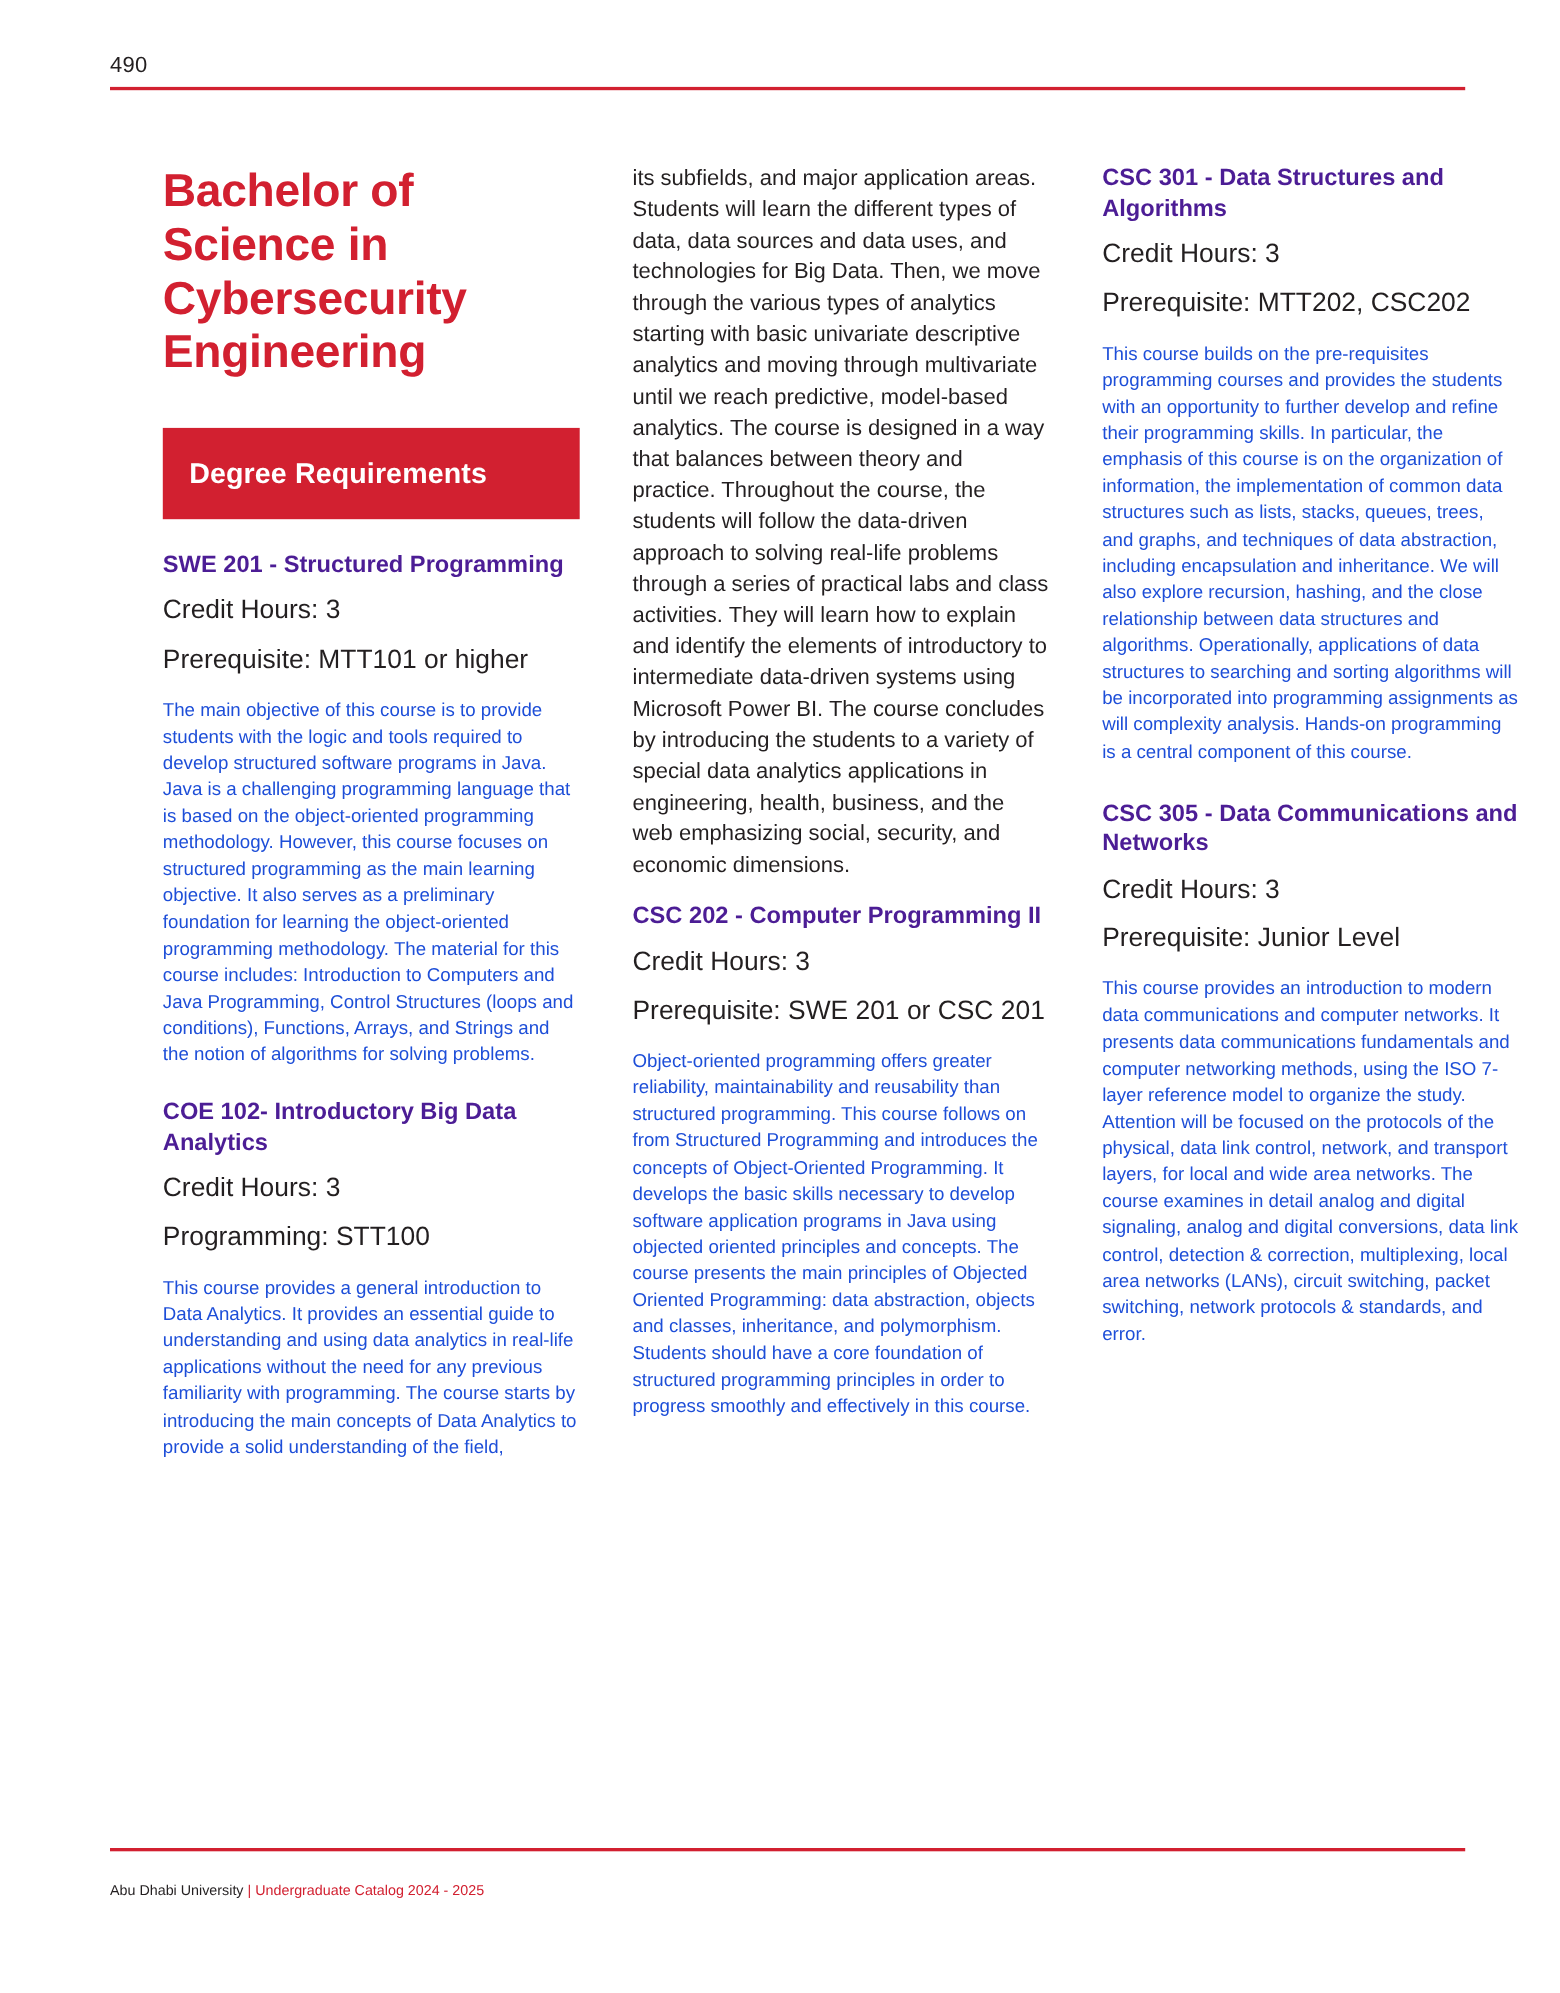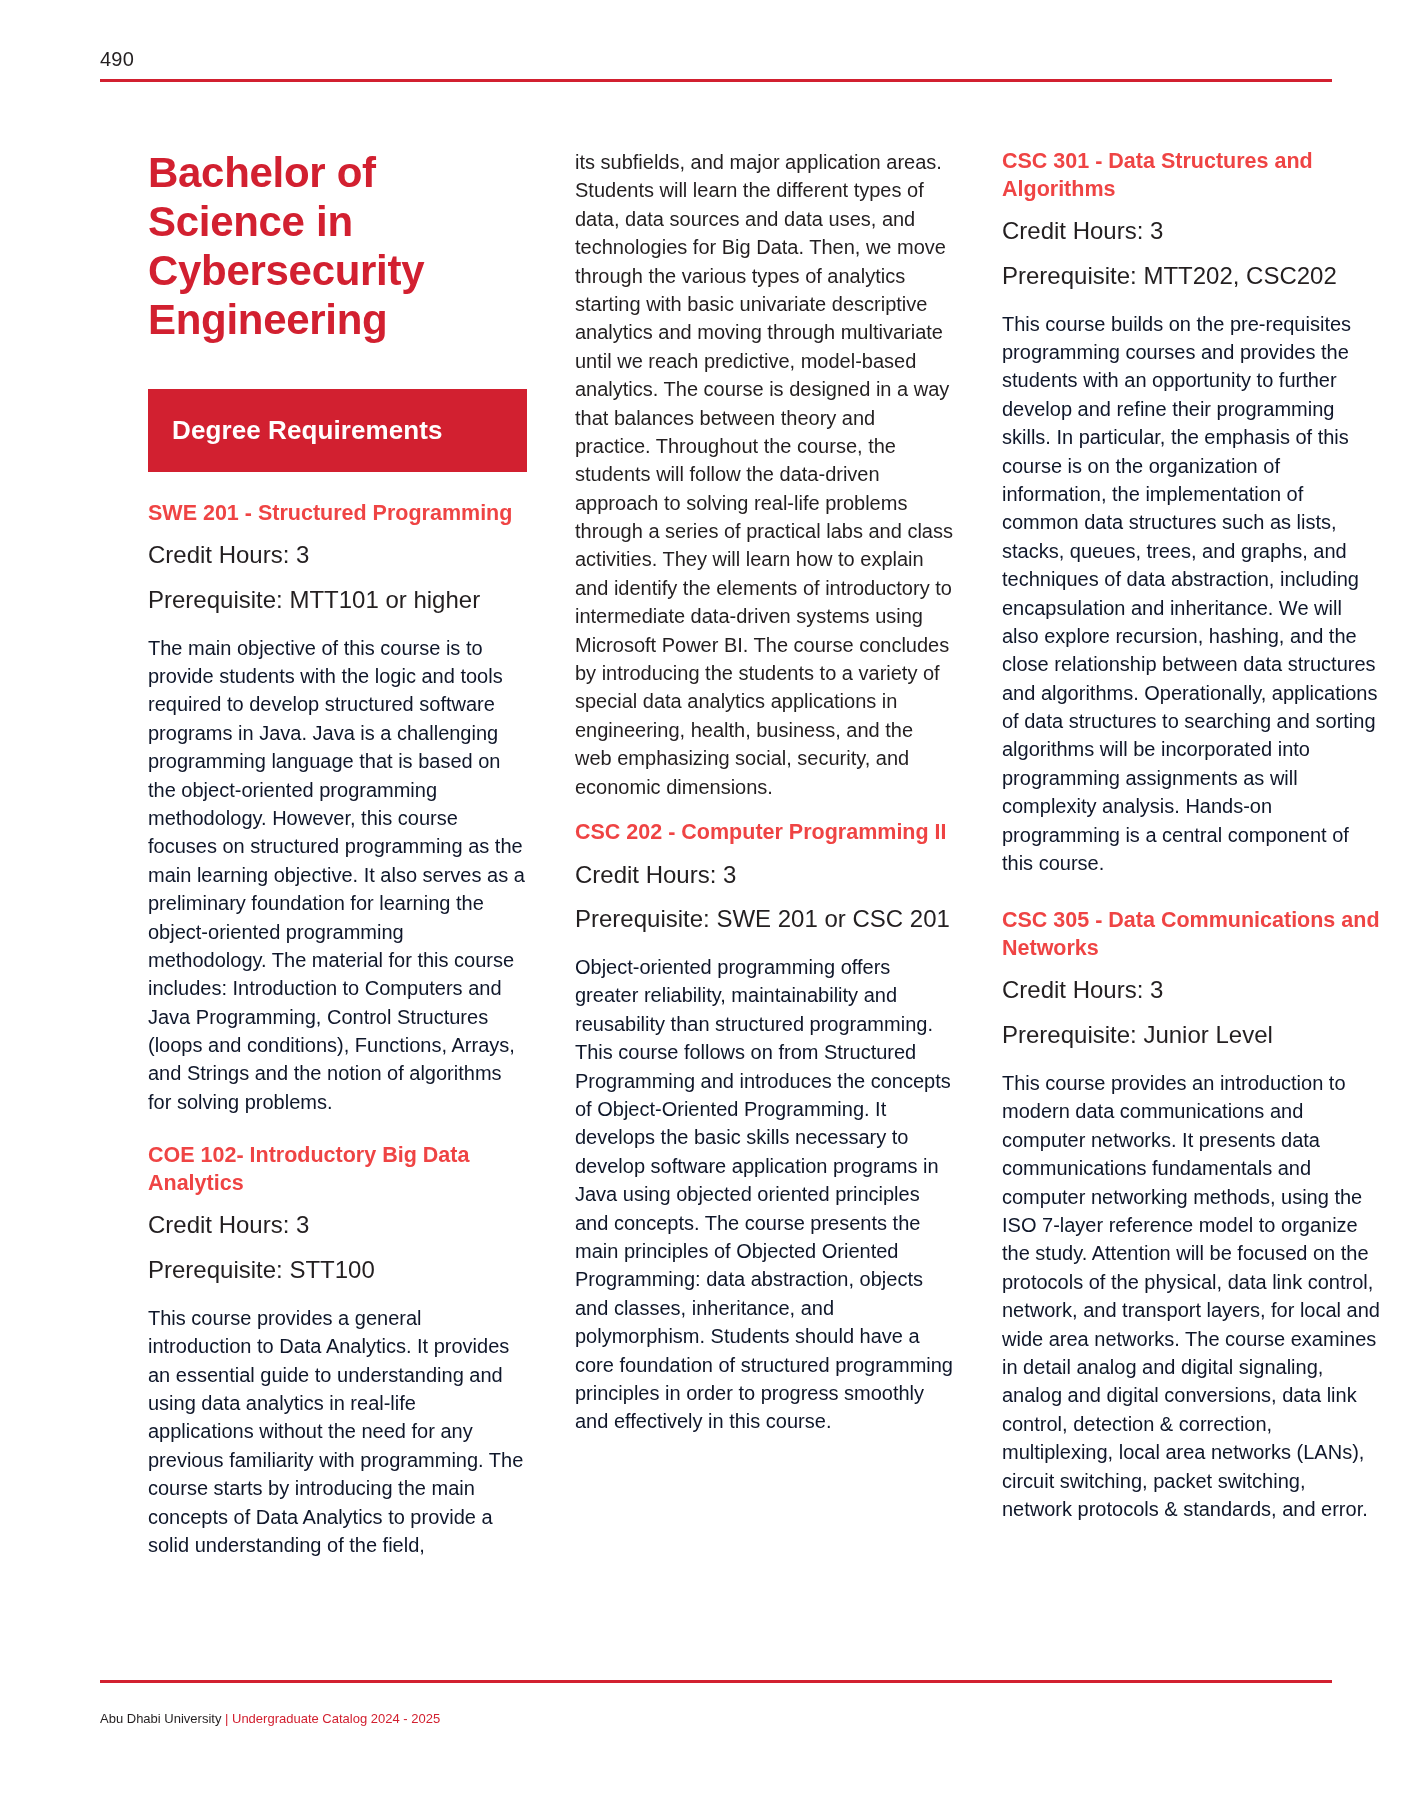--- a/index.html
+++ b/index.html
@@ -98,33 +98,33 @@
     margin-bottom: 28px;
     letter-spacing: .1px;
   }
   
   .course { margin-bottom: 26px; }
   .course:last-child { margin-bottom: 0; }
   .course-title {
     font-weight: bold;
     font-size: 21.5px;
     line-height: 1.28;
-    color: #ef4444;
+    color: #4c1d95;
     margin: 0 0 11px 0;
   }
   .course-meta {
     font-size: 24px;
     line-height: 1.45;
     color: #231f20;
     margin: 0 0 10px 0;
   }
   .course-desc {
-    font-size: 20px;
+    font-size: 17px;
     line-height: 1.42;
-    color: #0f172a;
+    color: #1d4ed8;
     margin: 16px 0 0 0;
     text-align: left;
   }
   .para-cont {
     font-size: 20px;
     line-height: 1.42;
     color: #231f20;
     margin: 0 0 18px 0;
   }
 </style>
@@ -147,21 +147,21 @@
       <div class="course">
         <div class="course-title">SWE 201 - Structured Programming</div>
         <div class="course-meta">Credit Hours: 3</div>
         <div class="course-meta">Prerequisite: MTT101 or higher</div>
         <div class="course-desc">The main objective of this course is to provide students with the logic and tools required to develop structured software programs in Java.  Java is a challenging programming language that is based on the object-oriented programming methodology. However, this course focuses on structured programming as the main learning objective.  It also serves as a preliminary foundation for learning the object-oriented programming methodology.  The material for this course includes: Introduction to Computers and Java Programming, Control Structures (loops and conditions), Functions, Arrays, and Strings and the notion of algorithms for solving problems.</div>
       </div>
 
       <div class="course">
         <div class="course-title">COE 102- Introductory Big Data Analytics</div>
         <div class="course-meta">Credit Hours: 3</div>
-        <div class="course-meta">Prerequisite: STT100</div>
+        <div class="course-meta">Programming: STT100</div>
         <div class="course-desc">This course provides a general introduction to Data Analytics. It provides an essential guide to understanding and using data analytics in real-life applications without the need for any previous familiarity with programming. The course starts by introducing the main concepts of Data Analytics to provide a solid understanding of the field,</div>
       </div>
     </div>
 
     <div class="col">
       <div class="para-cont">its subfields, and major application areas. Students will learn the different types of data, data sources and data uses, and technologies for Big Data. Then, we move through the various types of analytics starting with basic univariate descriptive analytics and moving through multivariate until we reach predictive, model-based analytics. The course is designed in a way that balances between theory and practice. Throughout the course, the students will follow the data-driven approach to solving real-life problems through a series of practical labs and class activities. They will learn how to explain and identify the elements of introductory to intermediate data-driven systems using Microsoft Power BI. The course concludes by introducing the students to a variety of special data analytics applications in engineering, health, business, and the web emphasizing social, security, and economic dimensions.</div>
 
       <div class="course">
         <div class="course-title">CSC 202 - Computer Programming II</div>
         <div class="course-meta">Credit Hours: 3</div>

